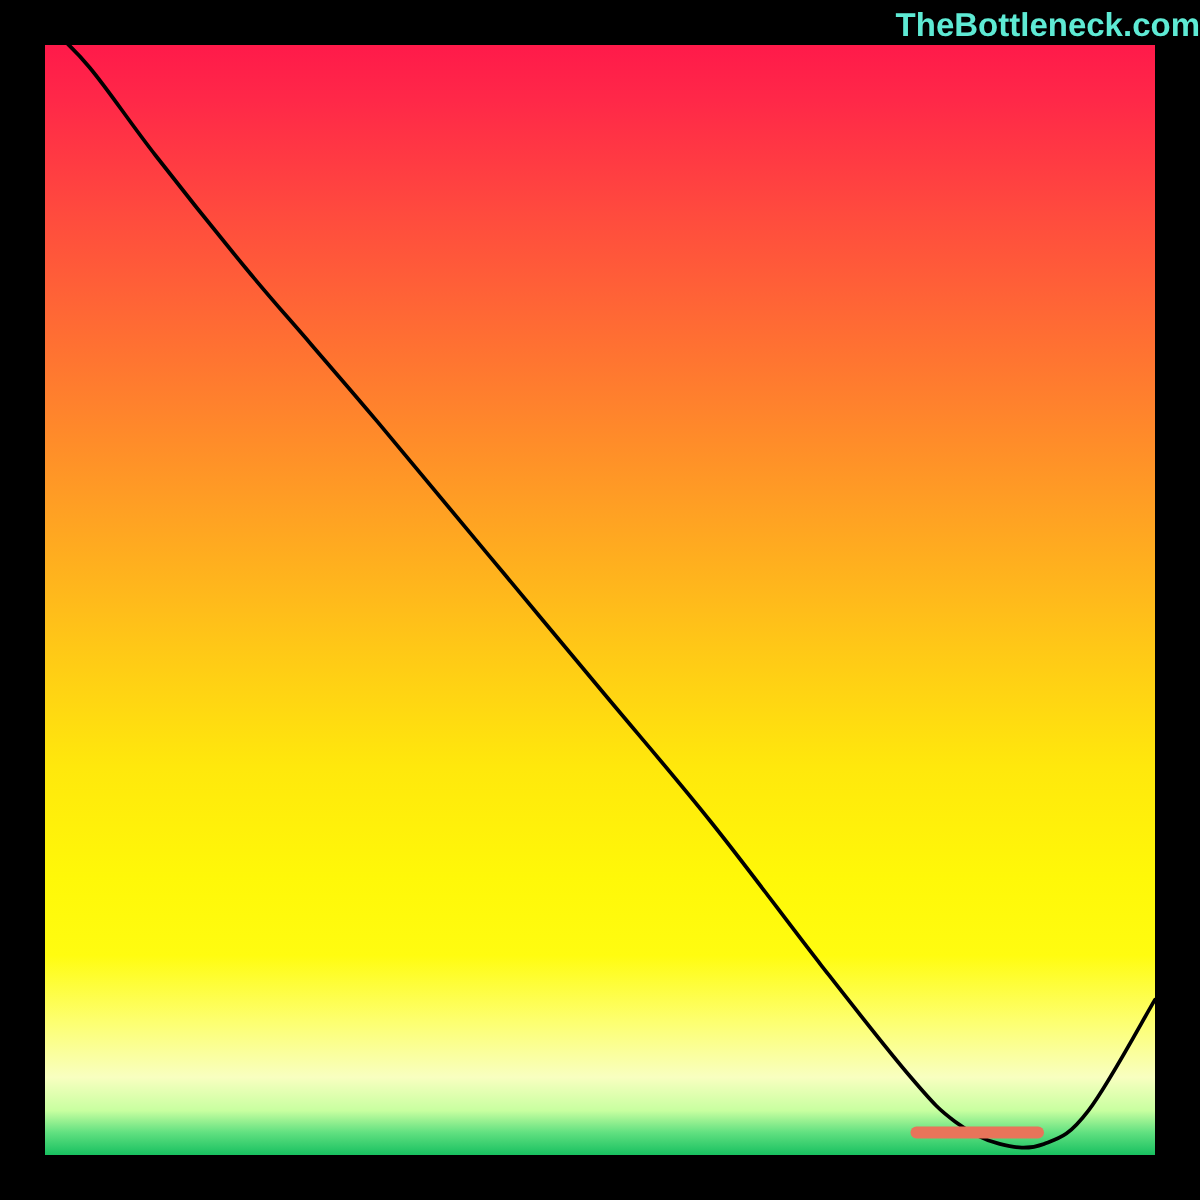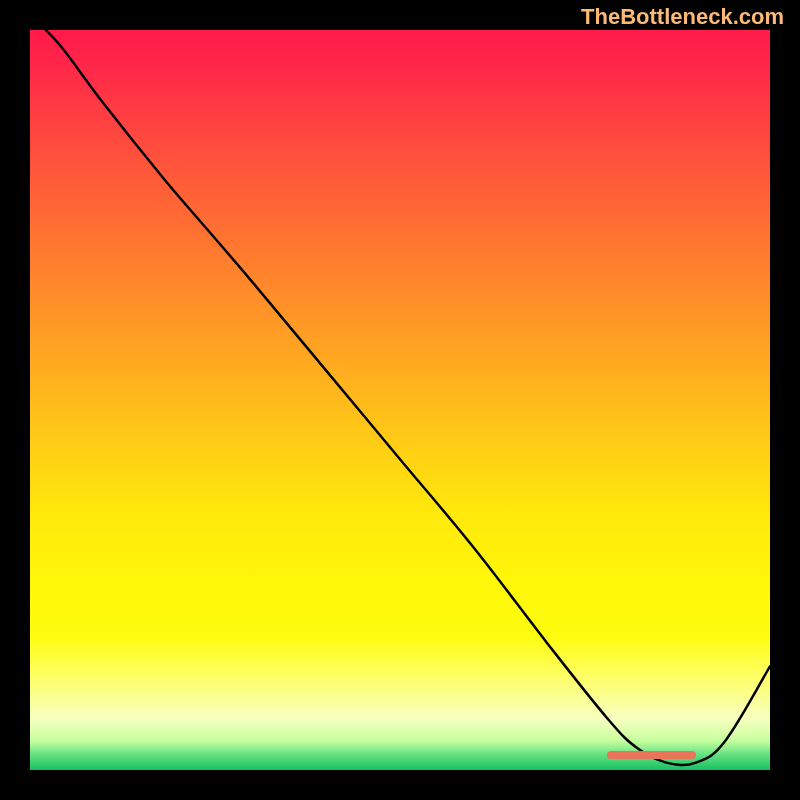--- a/index.html
+++ b/index.html
@@ -7,22 +7,22 @@
     width: 800px;
     height: 800px;
     background: #000;
     position: relative;
     font-family: Arial, sans-serif;
     overflow: hidden;
   }
   .watermark {
     position: absolute;
     top: 4px;
-    right: 16px;
-    color: #fdba74;
+    right: 0;
+    color: #5eead4;
     font-size: 22px;
     font-weight: bold;
     z-index: 10;
   }
   .plot-area {
     position: absolute;
     left: 30px;
     top: 30px;
     width: 740px;
     height: 740px;

